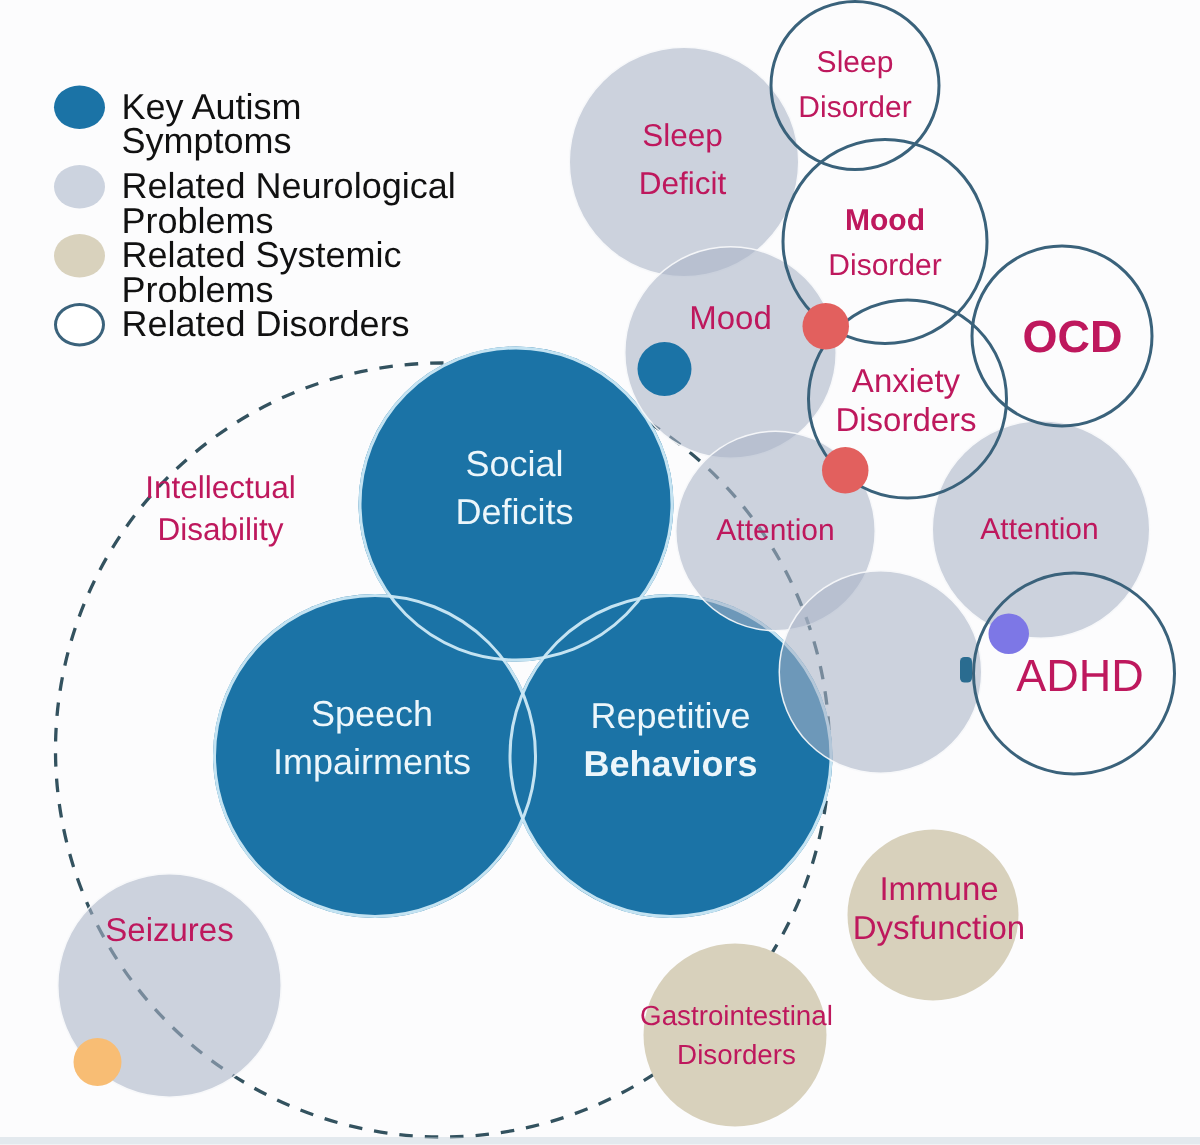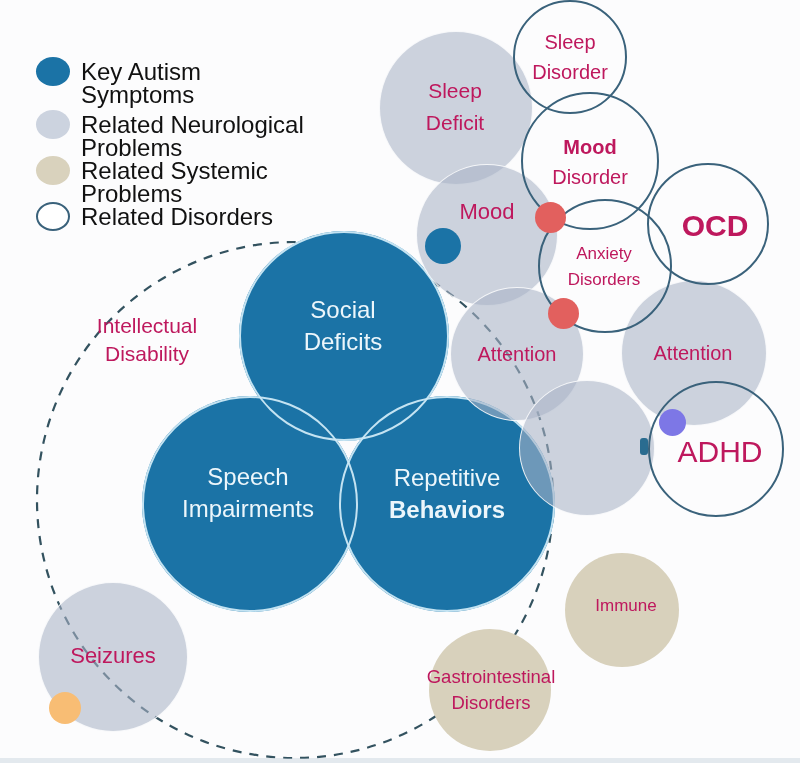--- a/index.html
+++ b/index.html
@@ -19,21 +19,21 @@
   
   .lbl{
     position:absolute; transform:translate(-50%,-50%);
     text-align:center; color:#be185d; white-space:nowrap; line-height:1.22;
   }
   .lbl span{display:block;}
   .white{color:#ecf6fb;}
   .bold{font-weight:700;}
   .f25{font-size:30px;} .f24{font-size:24px; line-height:32px;}
   .f22{font-size:22px;} .f21{font-size:21px; line-height:32px;}
-  .f20{font-size:20px;} .f19{font-size:17px; line-height:26px;}
+  .f20{font-size:20px;} .f19{font-size:22px; line-height:26px;}
   .f20 span, .f22 span{line-height:30px;}
   
   .legend{position:absolute; left:36px; top:60px; width:300px;}
   .legend-row{display:flex; align-items:flex-start; margin-bottom:7px;}
   .legend-row.tight{margin-bottom:0;}
   .swatch{
     flex:0 0 auto; width:34px; height:29px; border-radius:50%;
     margin-right:11px; margin-top:-3px; box-sizing:border-box;
   }
   .swatch-key{background:#1b73a6;}
@@ -129,25 +129,26 @@
   <div class="lbl f20" style="left:693px;top:353px;">
     <span>Attention</span>
   </div>
   <div class="lbl f25" style="left:720px;top:452px;">
     <span>ADHD</span>
   </div>
   <div class="lbl f21" style="left:115px;top:340px;line-height:28px;margin-left:32px;">
     <span>Intellectual</span>
       <span>Disability</span>
   </div>
-  <div class="lbl f22" style="left:113px;top:656px;">
+  <div class="lbl f22" style="left:113px;top:620px;">
     <span>Seizures</span>
   </div>
   <div class="lbl f19" style="left:626px;top:606px;">
     <span>Immune</span>
+      <span>Dysfunction</span>
   </div>
   <div class="lbl f19" style="left:491px;top:690px;font-size:18.5px;">
     <span>Gastrointestinal</span>
       <span>Disorders</span>
   </div>
 
   <div class="dot" style="left:425px;top:228px;width:36px;height:36px;background:#1b73a6;"></div>
   <div class="dot" style="left:535px;top:202px;width:31px;height:31px;background:#e2605e;"></div>
   <div class="dot" style="left:548px;top:298px;width:31px;height:31px;background:#e2605e;"></div>
   <div class="dot" style="left:659px;top:409px;width:27px;height:27px;background:#7d77e6;"></div>

